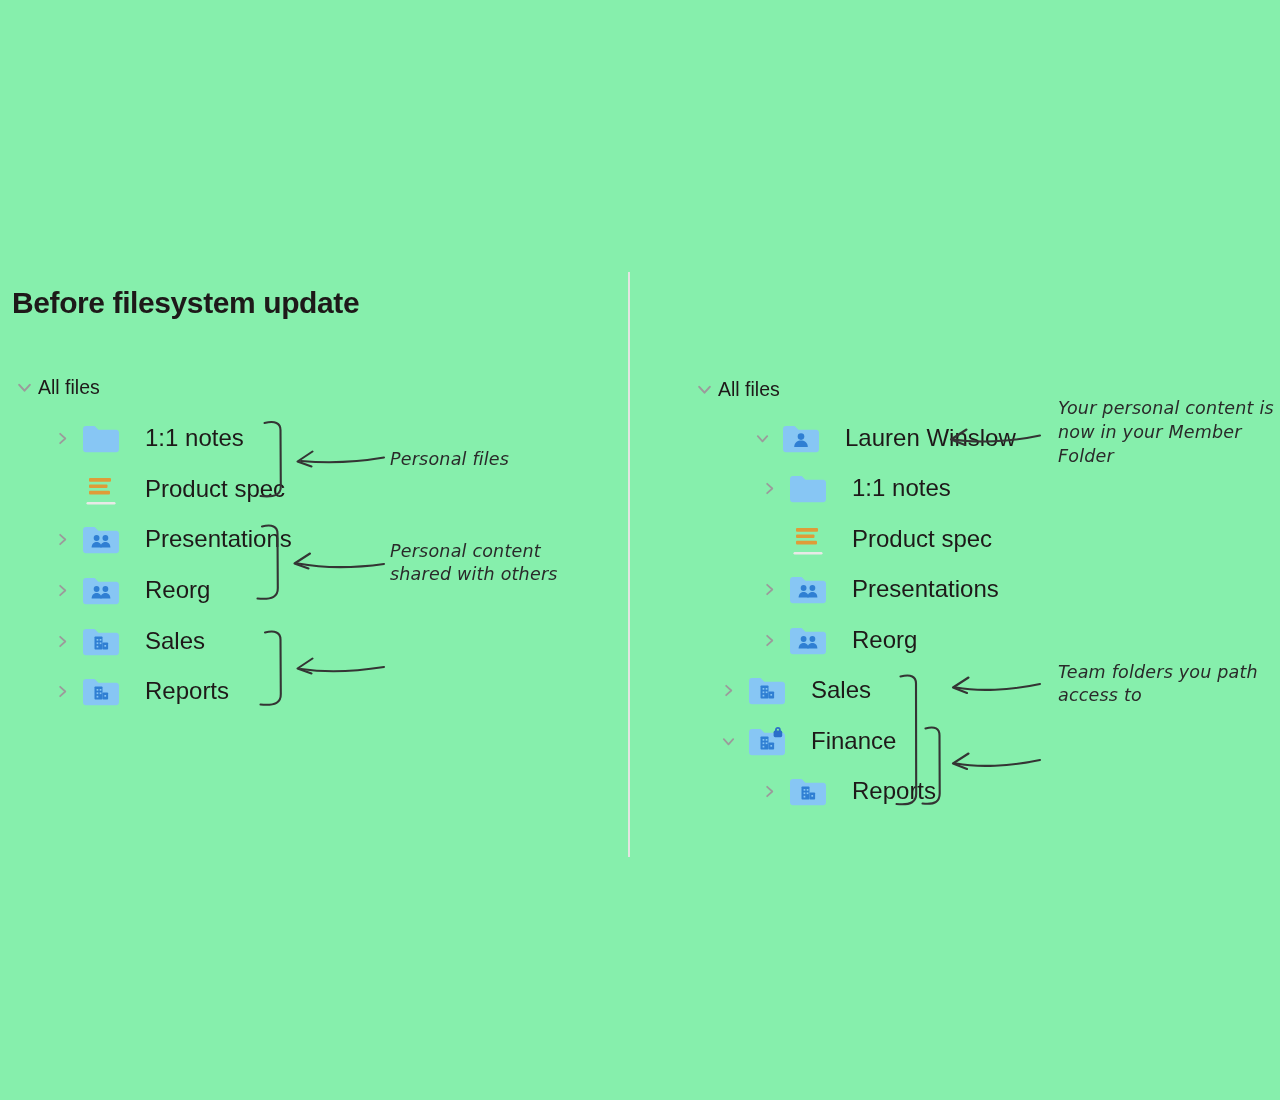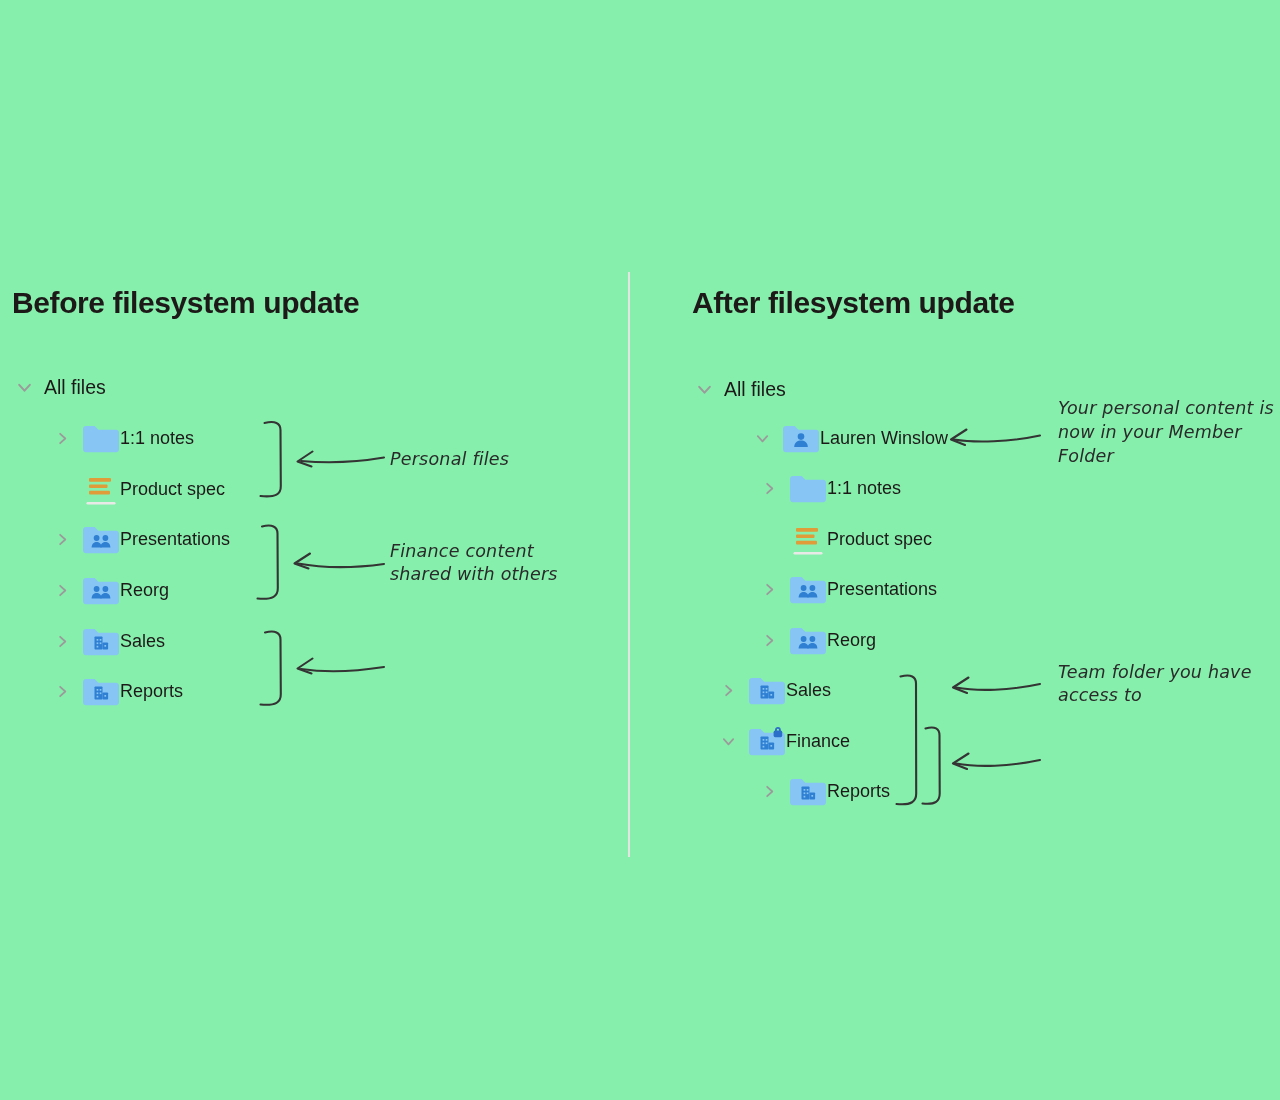--- a/index.html
+++ b/index.html
@@ -22,22 +22,22 @@
     position:absolute;font-size:30px;font-weight:700;letter-spacing:-0.4px;color:var(--text);
     white-space:nowrap;
   }
   .divider{position:absolute;left:628px;top:272px;width:2px;height:585px;background:var(--divider);}
   .row{
     position:absolute;height:36px;display:flex;align-items:center;white-space:nowrap;
   }
   .chev{width:20px;height:17px;display:flex;align-items:center;justify-content:center;flex:0 0 20px;}
   .chev svg{display:block;}
   .icn{margin-left:10px;display:flex;align-items:center;flex:0 0 38px;}
-  .row .label{margin-left:0;font-size:18px;color:var(--text);}
-  .root-row .label{margin-left:10px;font-size:19.5px;}
+  .row .label{margin-left:25px;font-size:24px;color:var(--text);}
+  .root-row .label{margin-left:4px;font-size:19.5px;}
   .note{
     position:absolute;font-family:"DejaVu Sans",sans-serif;font-style:italic;
     font-size:17.5px;line-height:23px;color:#2a2a2a;letter-spacing:0.2px;white-space:nowrap;
   }
   .note .ln{display:block;}
   .note.lh24{line-height:24px;}
   .overlay{position:absolute;left:0;top:0;pointer-events:none;}
   .overlay path{fill:none;stroke:var(--ink);stroke-width:2.1;stroke-linecap:round;stroke-linejoin:round;}
   .symbols{position:absolute;width:0;height:0;overflow:hidden;}
 </style>
@@ -86,21 +86,20 @@
     <path d="M5.5 3 L11 8 L5.5 13" stroke="var(--chevron)" stroke-width="1.9" fill="none" stroke-linecap="round" stroke-linejoin="round"></path>
   </symbol>
   <symbol id="c-down" viewBox="0 0 16 16">
     <path d="M3 5.5 L8 11 L13 5.5" stroke="var(--chevron)" stroke-width="1.9" fill="none" stroke-linecap="round" stroke-linejoin="round"></path>
   </symbol>
 </svg>
 
 <div class="canvas">
 
   <div class="col-title" style="left:12px;top:286px">Before filesystem update</div>
-  <div class="col-title" style="left:692px;top:286px">After filesystem update</div>
 
   <div class="divider"></div>
 
   <div class="row root-row" style="left:14px;top:369px">
     <span class="chev">
         <svg width="17" height="17" viewBox="0 0 16 16">
           <use href="#c-down"></use>
         </svg>
       </span>
     <span class="label">All files</span>
@@ -326,26 +325,26 @@
 
     <path d="M925.5 728.5 C935 726 939.5 728.5 939.5 735.5 L939.7 793 C939.9 801 935.5 805 922.5 803.5"></path>
     <path d="M1040 760 C1010 766.5 978 767.5 956 763.5"></path>
     <path d="M968.5 753.5 L953 763.5 L967 769"></path>
   </svg>
 
   <div class="note" style="left:390px;top:448px">
     <span class="ln">Personal files</span>
   </div>
   <div class="note" style="left:390px;top:540px">
-    <span class="ln">Finance content</span>
+    <span class="ln">Personal content</span>
     <span class="ln">shared with others</span>
   </div>
   <div class="note lh24" style="left:1058px;top:396px">
     <span class="ln">Your personal content is</span>
     <span class="ln">now in your Member</span>
     <span class="ln">Folder</span>
   </div>
   <div class="note" style="left:1058px;top:661px">
-    <span class="ln">Team folder you have</span>
+    <span class="ln">Team folders you path</span>
     <span class="ln">access to</span>
   </div>
 
 </div>
 
 </body></html>

